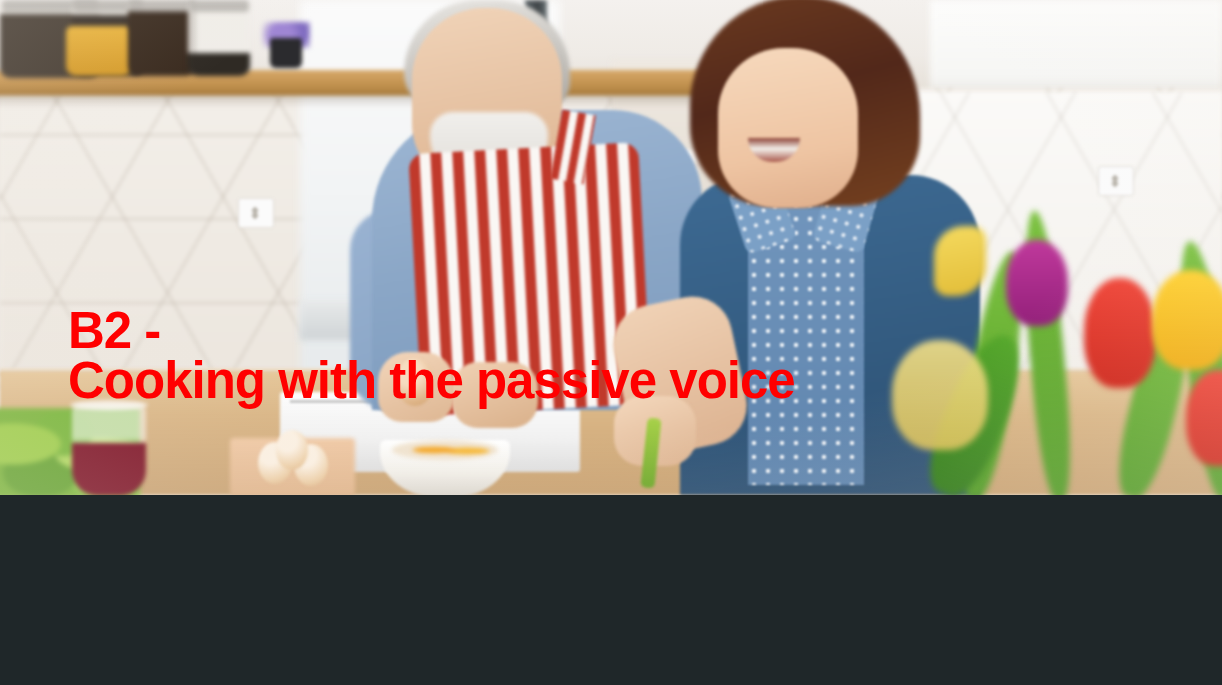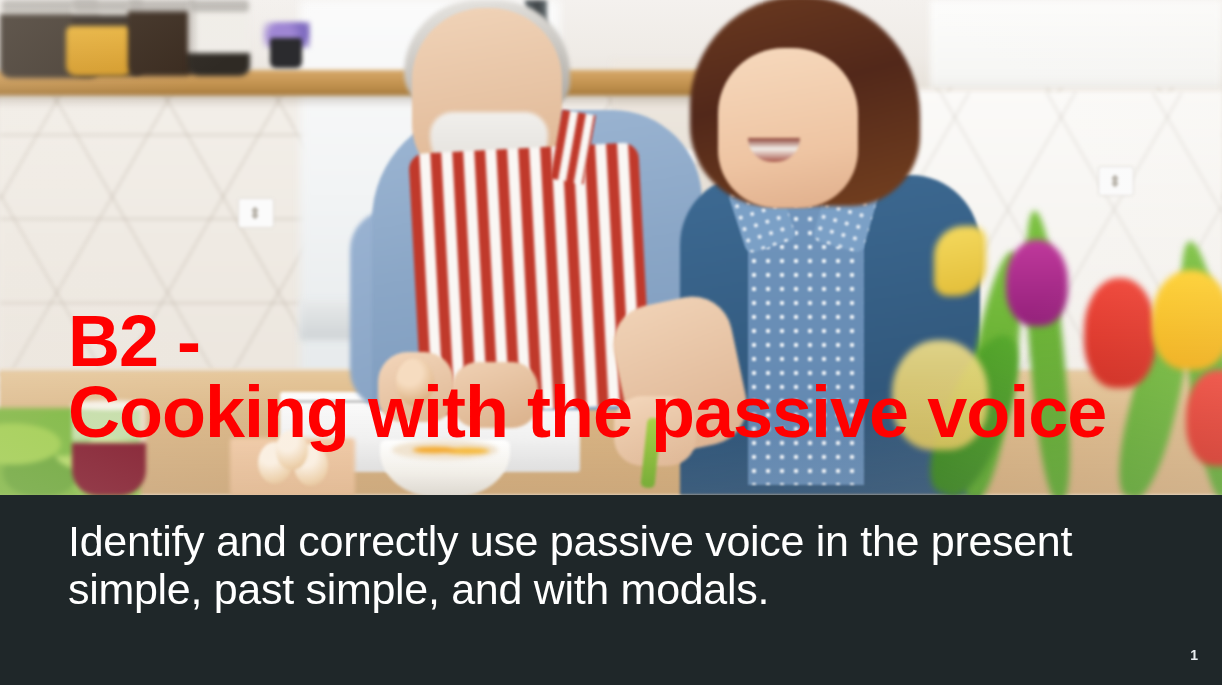--- a/index.html
+++ b/index.html
@@ -396,21 +396,21 @@
   
   .title {
     position: absolute;
     left: 68px;
     top: 306px;
     width: 1120px;
     margin: 0;
     color: #FF0000;
     font-family: "Liberation Sans", sans-serif;
     font-weight: bold;
-    font-size: 72px;
+    font-size: 51px;
     line-height: 0.99;
     letter-spacing: -1px;
     white-space: pre-line;
     z-index: 5;
   }
 
   
   .panel {
     position: absolute;
     left: 0; top: 495px;
@@ -536,18 +536,14 @@
       <div class="tulip tulip-red" style="left:1186px;top:370px;width:66px;height:96px;"></div>
       <div class="tulip tulip-yellow" style="left:892px;top:340px;width:96px;height:110px;background:linear-gradient(180deg,#f2e08a,#dbc055);opacity:.9;"></div>
 
       <div class="photo-soft"></div>
     </div>
 
     <h1 class="title">B2 -
 Cooking with the passive voice</h1>
   </div>
 
-  <div class="panel">
-    <p class="subtitle">Identify and correctly use passive voice in the present simple, past simple, and with modals.</p>
-    <div class="page-number">1</div>
-  </div>
 
 </div>
 
 </body></html>

